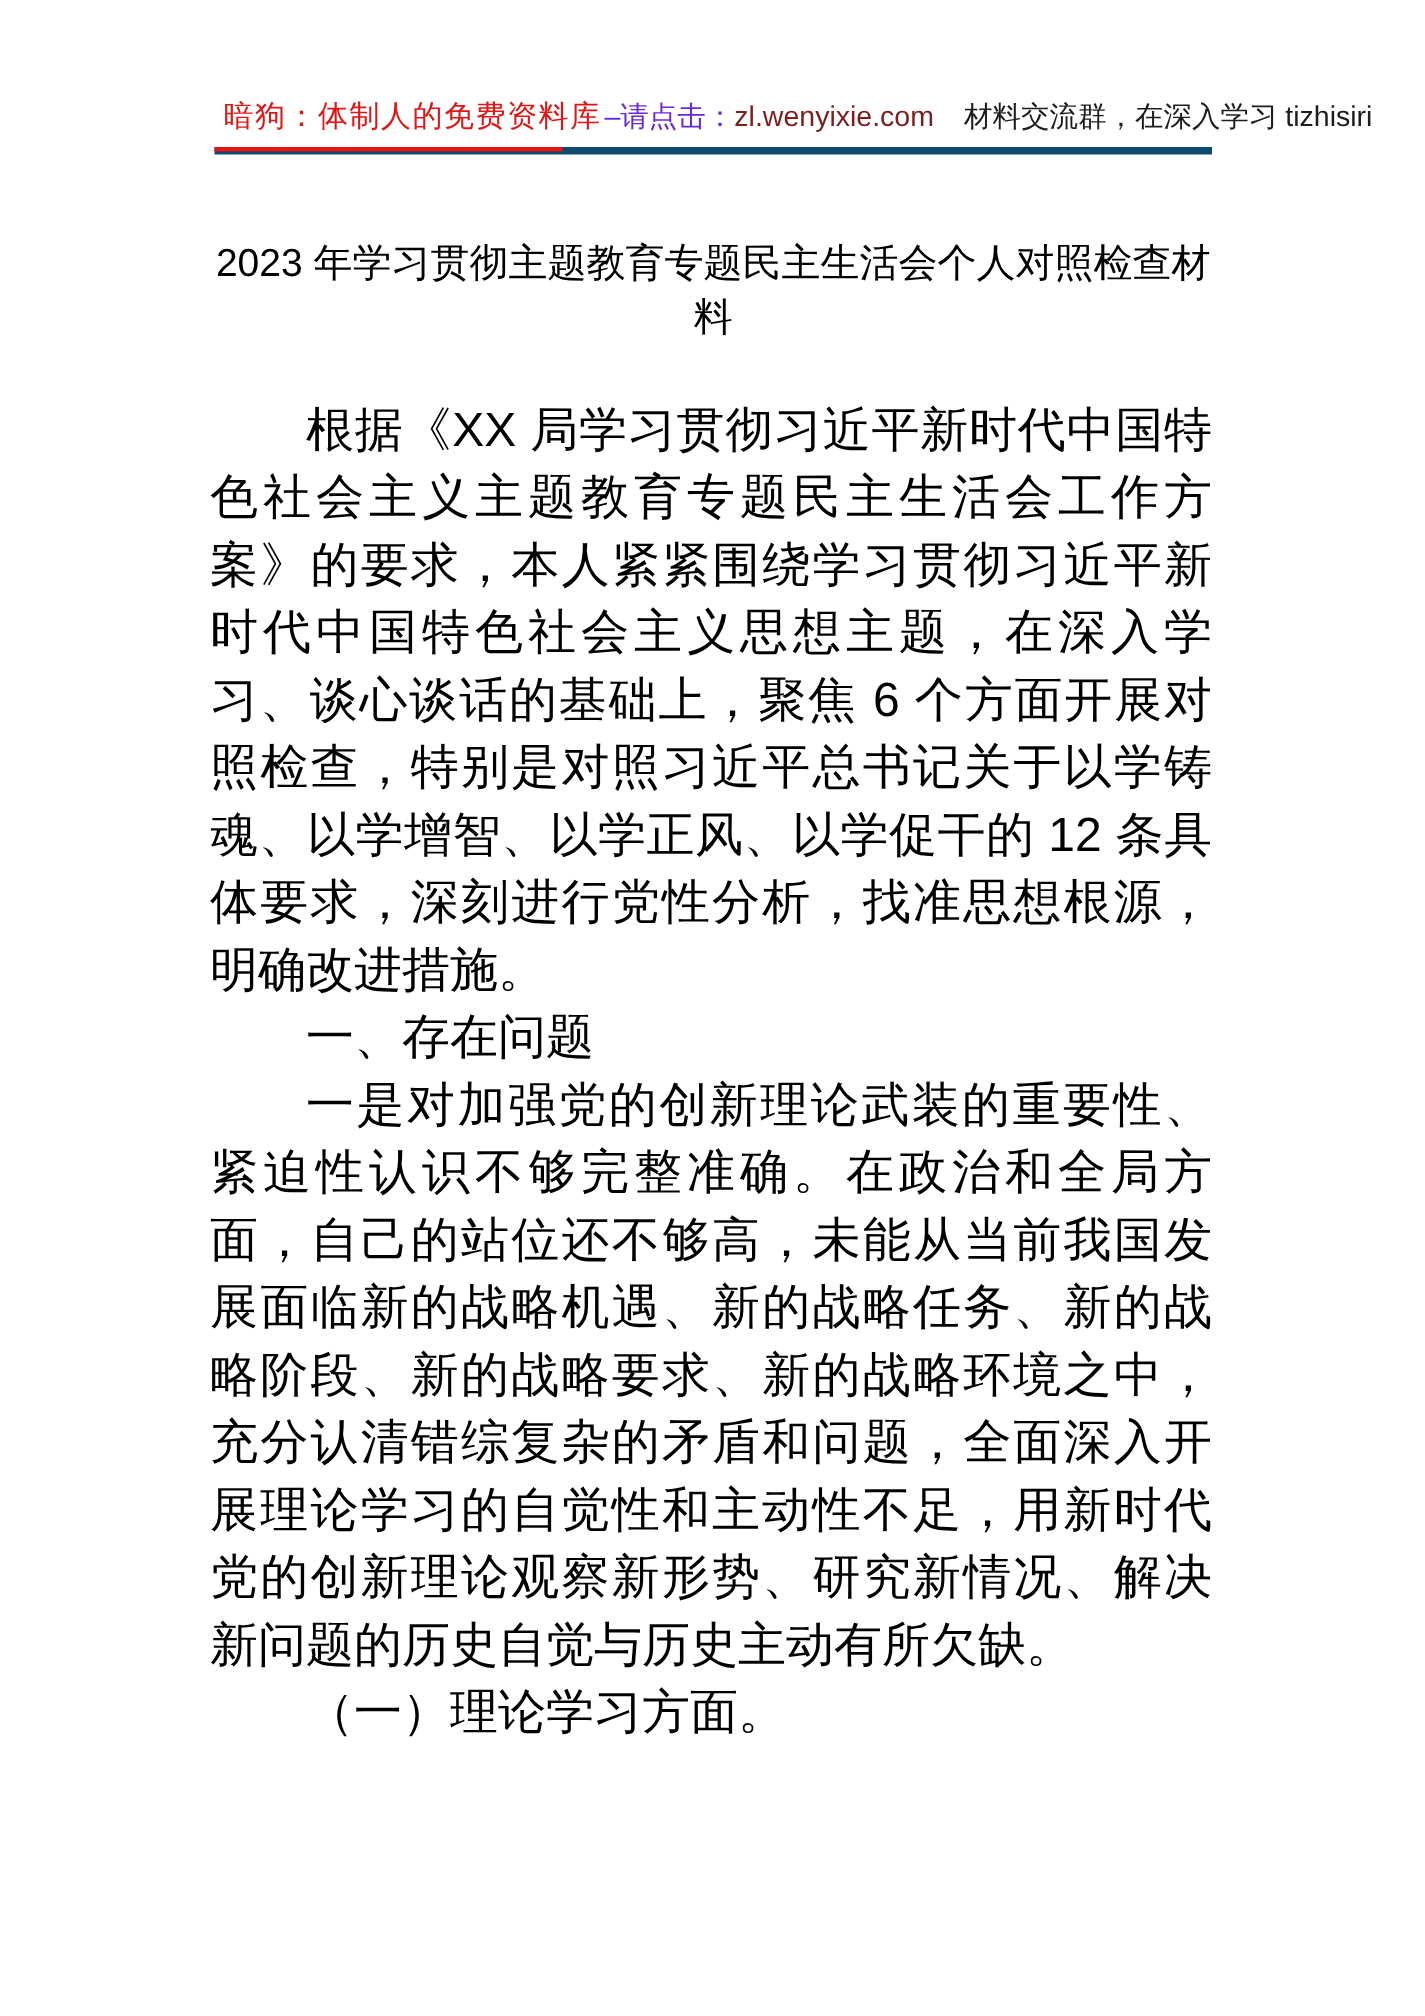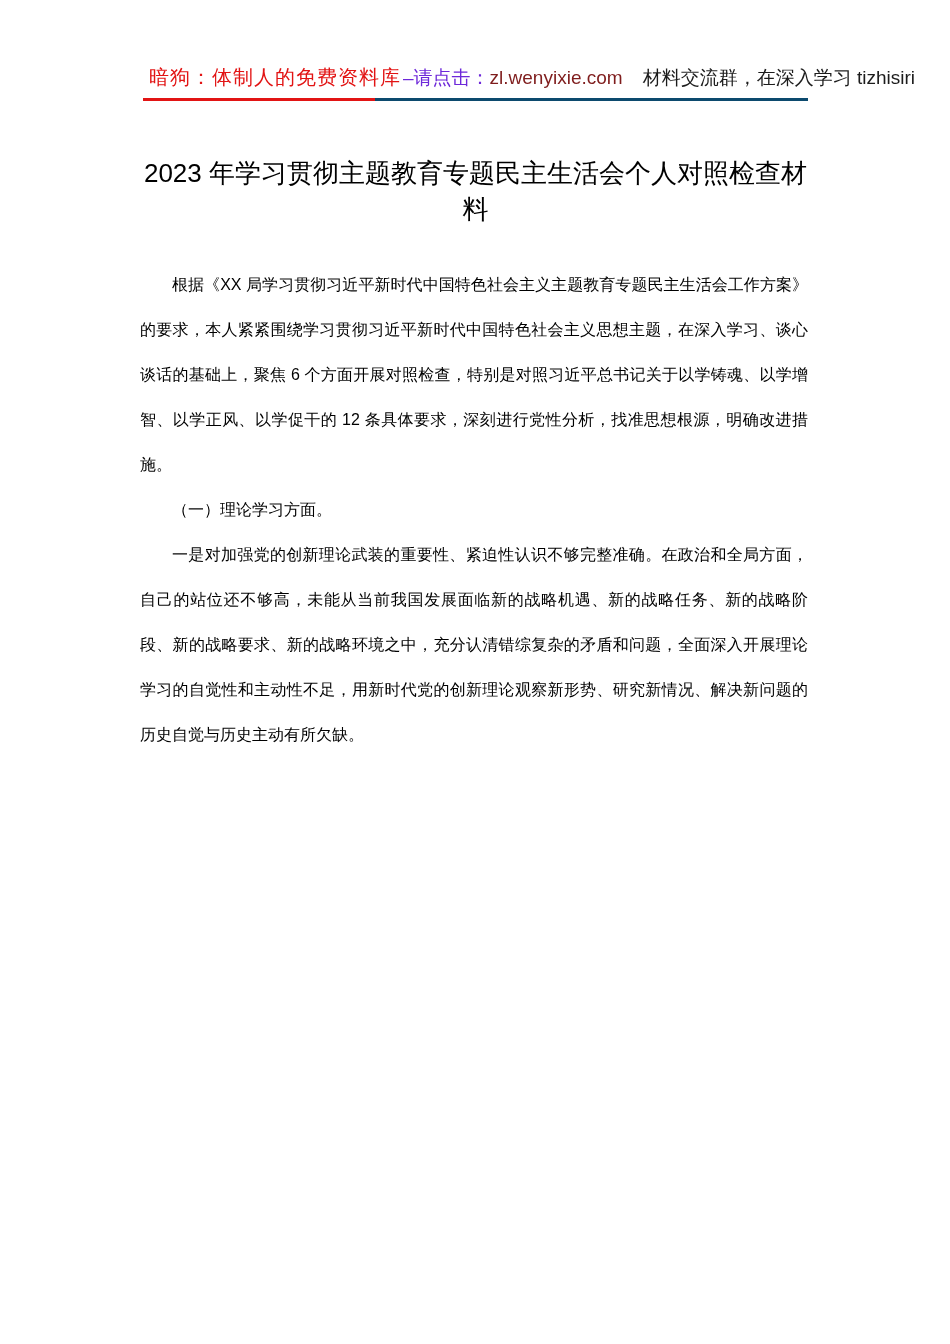--- a/index.html
+++ b/index.html
@@ -15,21 +15,21 @@
     width: 950px;
     height: 1344px;
     background: #ffffff;
     box-sizing: border-box;
   }
   
   .header-bar {
     position: relative;
     margin: 64px 142px 0 143px;
     padding: 0 0 7px 6px;
-    border-bottom: 3px solid #0c4a6e;
+    border-bottom: 5px solid #0c4a6e;
     display: flex;
     align-items: baseline;
     white-space: nowrap;
     font-size: 19px;
   }
   .header-bar .site-name {
     color: #e21414;
     font-size: 20px;
     letter-spacing: 1px;
   }
@@ -60,21 +60,21 @@
     font-size: 26px;
     line-height: 36px;
     color: #000000;
     font-weight: 400;
   }
   .content {
     margin: 35px 142px 0 140px;
   }
   .content p {
     margin: 0;
-    font-size: 16px;
+    font-size: 32px;
     line-height: 45px;
     text-indent: 2em;
     text-align: justify;
     color: #000000;
   }
 </style>
 </head>
 <body>
 
 <div class="page">
@@ -84,17 +84,18 @@
     <span class="click-hint">–请点击：</span>
     <a class="site-link" href="#">zl.wenyixie.com</a>
     <span class="group-hint">材料交流群，在深入学习 tizhisiri</span>
     <span class="header-red-rule"></span>
   </div>
 
   <div class="doc-title">2023 年学习贯彻主题教育专题民主生活会个人对照检查材料</div>
 
   <div class="content">
     <p>根据《XX 局学习贯彻习近平新时代中国特色社会主义主题教育专题民主生活会工作方案》的要求，本人紧紧围绕学习贯彻习近平新时代中国特色社会主义思想主题，在深入学习、谈心谈话的基础上，聚焦 6 个方面开展对照检查，特别是对照习近平总书记关于以学铸魂、以学增智、以学正风、以学促干的 12 条具体要求，深刻进行党性分析，找准思想根源，明确改进措施。</p>
+    <p>一、存在问题</p>
+    <p>一是对加强党的创新理论武装的重要性、紧迫性认识不够完整准确。在政治和全局方面，自己的站位还不够高，未能从当前我国发展面临新的战略机遇、新的战略任务、新的战略阶段、新的战略要求、新的战略环境之中，充分认清错综复杂的矛盾和问题，全面深入开展理论学习的自觉性和主动性不足，用新时代党的创新理论观察新形势、研究新情况、解决新问题的历史自觉与历史主动有所欠缺。</p>
     <p>（一）理论学习方面。</p>
-    <p>一是对加强党的创新理论武装的重要性、紧迫性认识不够完整准确。在政治和全局方面，自己的站位还不够高，未能从当前我国发展面临新的战略机遇、新的战略任务、新的战略阶段、新的战略要求、新的战略环境之中，充分认清错综复杂的矛盾和问题，全面深入开展理论学习的自觉性和主动性不足，用新时代党的创新理论观察新形势、研究新情况、解决新问题的历史自觉与历史主动有所欠缺。</p>
   </div>
 
 </div>
 
 </body></html>

